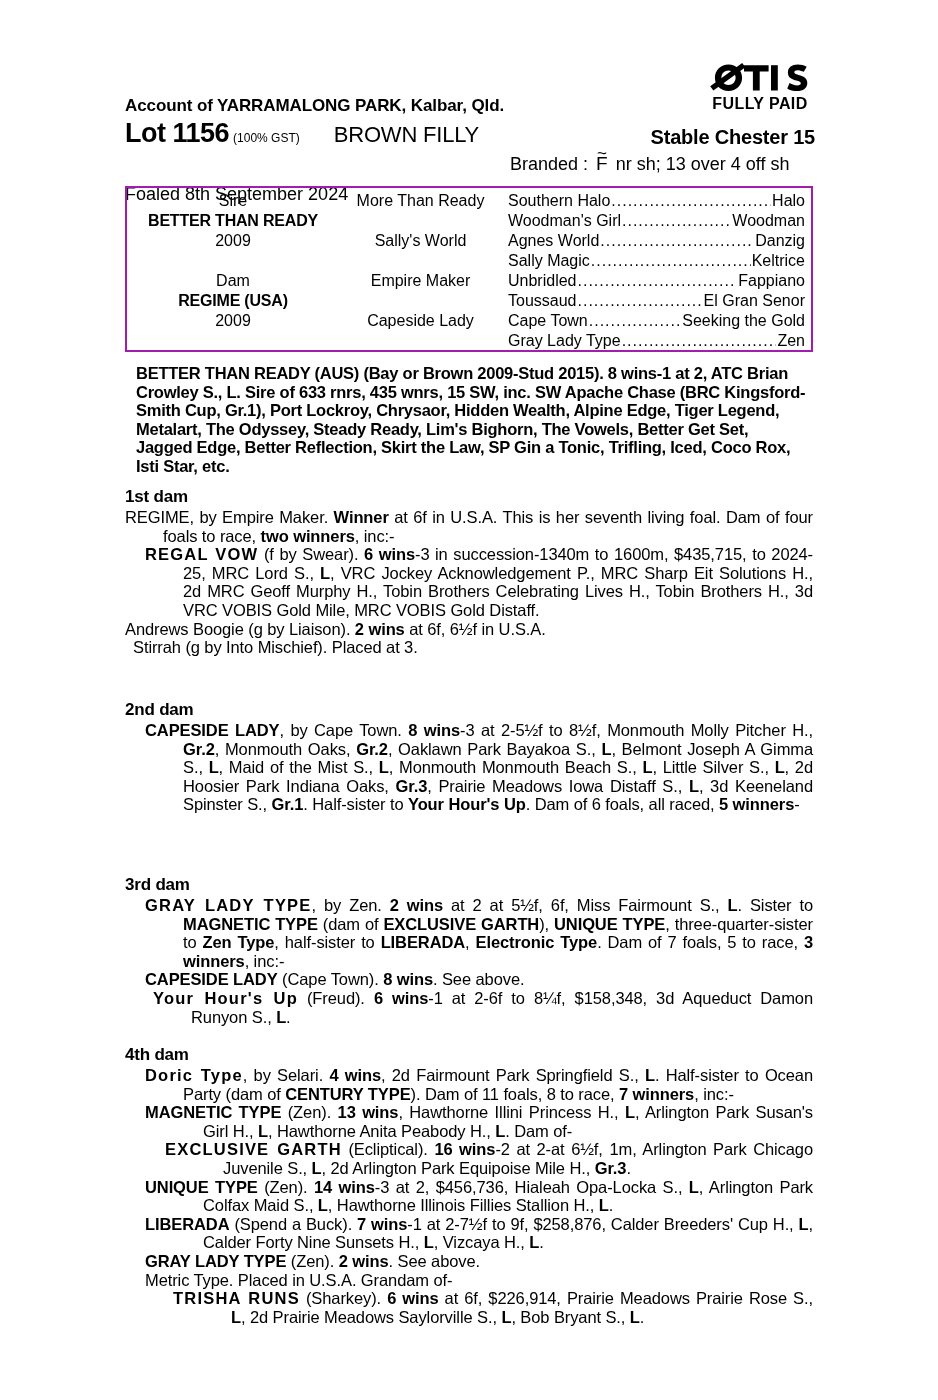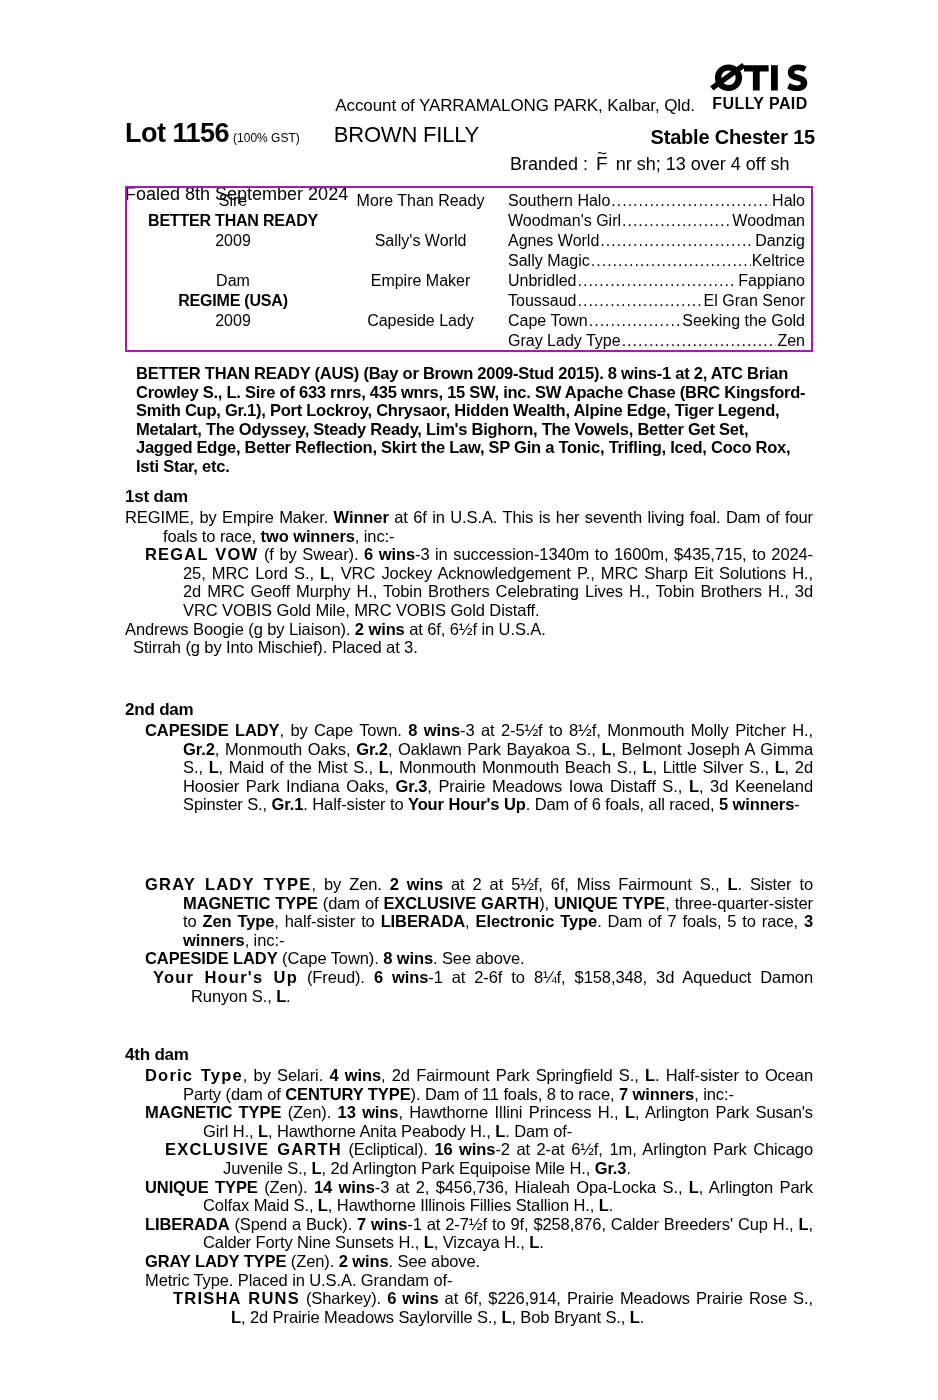--- a/index.html
+++ b/index.html
@@ -40,26 +40,26 @@
     font-size: 16px;
     font-weight: bold;
     letter-spacing: 0.4px;
     margin-top: 1px;
     white-space: nowrap;
   }
 
   
   .account-line {
     position: absolute;
-    left: 135px;
+    left: 125px;
     top: 96px;
     width: 560px;
-    text-align: right;
+    text-align: left;
     font-size: 17px;
-    font-weight: normal;
+    font-weight: bold;
     letter-spacing: -0.1px;
   }
 
   
   .lot-row {
     position: absolute;
     left: 125px;
     top: 118px;
     width: 690px;
     height: 32px;
@@ -348,20 +348,21 @@
         <p class="entry ind0h"><span>REGIME, by Empire Maker. </span><span class="b">Winner</span><span> at 6f in U.S.A. This is her seventh living foal. Dam of four foals to race, </span><span class="b">two winners</span><span>, inc:-</span></p>
         <p class="entry ind1"><span class="b sp">REGAL VOW</span><span> (f by Swear). </span><span class="b">6 wins</span><span>-3 in succession-1340m to 1600m, $435,715, to 2024-25, MRC Lord S., </span><span class="b">L</span><span>, VRC Jockey Acknowledgement P., MRC Sharp Eit Solutions H., 2d MRC Geoff Murphy H., Tobin Brothers Celebrating Lives H., Tobin Brothers H., 3d VRC VOBIS Gold Mile, MRC VOBIS Gold Distaff.</span></p>
         <p class="entry ind0h"><span>Andrews Boogie (g by Liaison). </span><span class="b">2 wins</span><span> at 6f, 6½f in U.S.A.</span></p>
         <p class="entry ind0h lastline-left"><span>Stirrah (g by Into Mischief). Placed at 3.</span></p>
       </div>
       <div class="dam-section" style="top: 700px;">
         <div class="dam-head">2nd dam</div>
         <p class="entry ind1"><span class="b">CAPESIDE LADY</span><span>, by Cape Town. </span><span class="b">8 wins</span><span>-3 at 2-5½f to 8½f, Monmouth Molly Pitcher H., </span><span class="b">Gr.2</span><span>, Monmouth Oaks, </span><span class="b">Gr.2</span><span>, Oaklawn Park Bayakoa S., </span><span class="b">L</span><span>, Belmont Joseph A Gimma S., </span><span class="b">L</span><span>, Maid of the Mist S., </span><span class="b">L</span><span>, Monmouth Monmouth Beach S., </span><span class="b">L</span><span>, Little Silver S., </span><span class="b">L</span><span>, 2d Hoosier Park Indiana Oaks, </span><span class="b">Gr.3</span><span>, Prairie Meadows Iowa Distaff S., </span><span class="b">L</span><span>, 3d Keeneland Spinster S., </span><span class="b">Gr.1</span><span>. Half-sister to </span><span class="b">Your Hour's Up</span><span>. Dam of 6 foals, all raced, </span><span class="b">5 winners</span><span>-</span></p>
       </div>
       <div class="dam-section" style="top: 875px;">
+        <div class="dam-head">3rd dam</div>
         <p class="entry ind1"><span class="b sp">GRAY LADY TYPE</span><span>, by Zen. </span><span class="b">2 wins</span><span> at 2 at 5½f, 6f, Miss Fairmount S., </span><span class="b">L</span><span>. Sister to </span><span class="b">MAGNETIC TYPE</span><span> (dam of </span><span class="b">EXCLUSIVE GARTH</span><span>), </span><span class="b">UNIQUE TYPE</span><span>, three-quarter-sister to </span><span class="b">Zen Type</span><span>, half-sister to </span><span class="b">LIBERADA</span><span>, </span><span class="b">Electronic Type</span><span>. Dam of 7 foals, 5 to race, </span><span class="b">3 winners</span><span>, inc:-</span></p>
         <p class="entry ind1"><span class="b">CAPESIDE LADY</span><span> (Cape Town). </span><span class="b">8 wins</span><span>. See above.</span></p>
         <p class="entry ind1 lastline-left"><span class="b sp">Your Hour's Up</span><span> (Freud). </span><span class="b">6 wins</span><span>-1 at 2-6f to 8¼f, $158,348, 3d Aqueduct Damon Runyon S., </span><span class="b">L</span><span>.</span></p>
       </div>
       <div class="dam-section" style="top: 1045px;">
         <div class="dam-head">4th dam</div>
         <p class="entry ind1"><span class="b sp">Doric Type</span><span>, by Selari. </span><span class="b">4 wins</span><span>, 2d Fairmount Park Springfield S., </span><span class="b">L</span><span>. Half-sister to Ocean Party (dam of </span><span class="b">CENTURY TYPE</span><span>). Dam of 11 foals, 8 to race, </span><span class="b">7 winners</span><span>, inc:-</span></p>
         <p class="entry ind2"><span class="b">MAGNETIC TYPE</span><span> (Zen). </span><span class="b">13 wins</span><span>, Hawthorne Illini Princess H., </span><span class="b">L</span><span>, Arlington Park Susan's Girl H., </span><span class="b">L</span><span>, Hawthorne Anita Peabody H., </span><span class="b">L</span><span>. Dam of-</span></p>
         <p class="entry ind3"><span class="b sp">EXCLUSIVE GARTH</span><span> (Ecliptical). </span><span class="b">16 wins</span><span>-2 at 2-at 6½f, 1m, Arlington Park Chicago Juvenile S., </span><span class="b">L</span><span>, 2d Arlington Park Equipoise Mile H., </span><span class="b">Gr.3</span><span>.</span></p>
         <p class="entry ind2"><span class="b">UNIQUE TYPE</span><span> (Zen). </span><span class="b">14 wins</span><span>-3 at 2, $456,736, Hialeah Opa-Locka S., </span><span class="b">L</span><span>, Arlington Park Colfax Maid S., </span><span class="b">L</span><span>, Hawthorne Illinois Fillies Stallion H., </span><span class="b">L</span><span>.</span></p>

